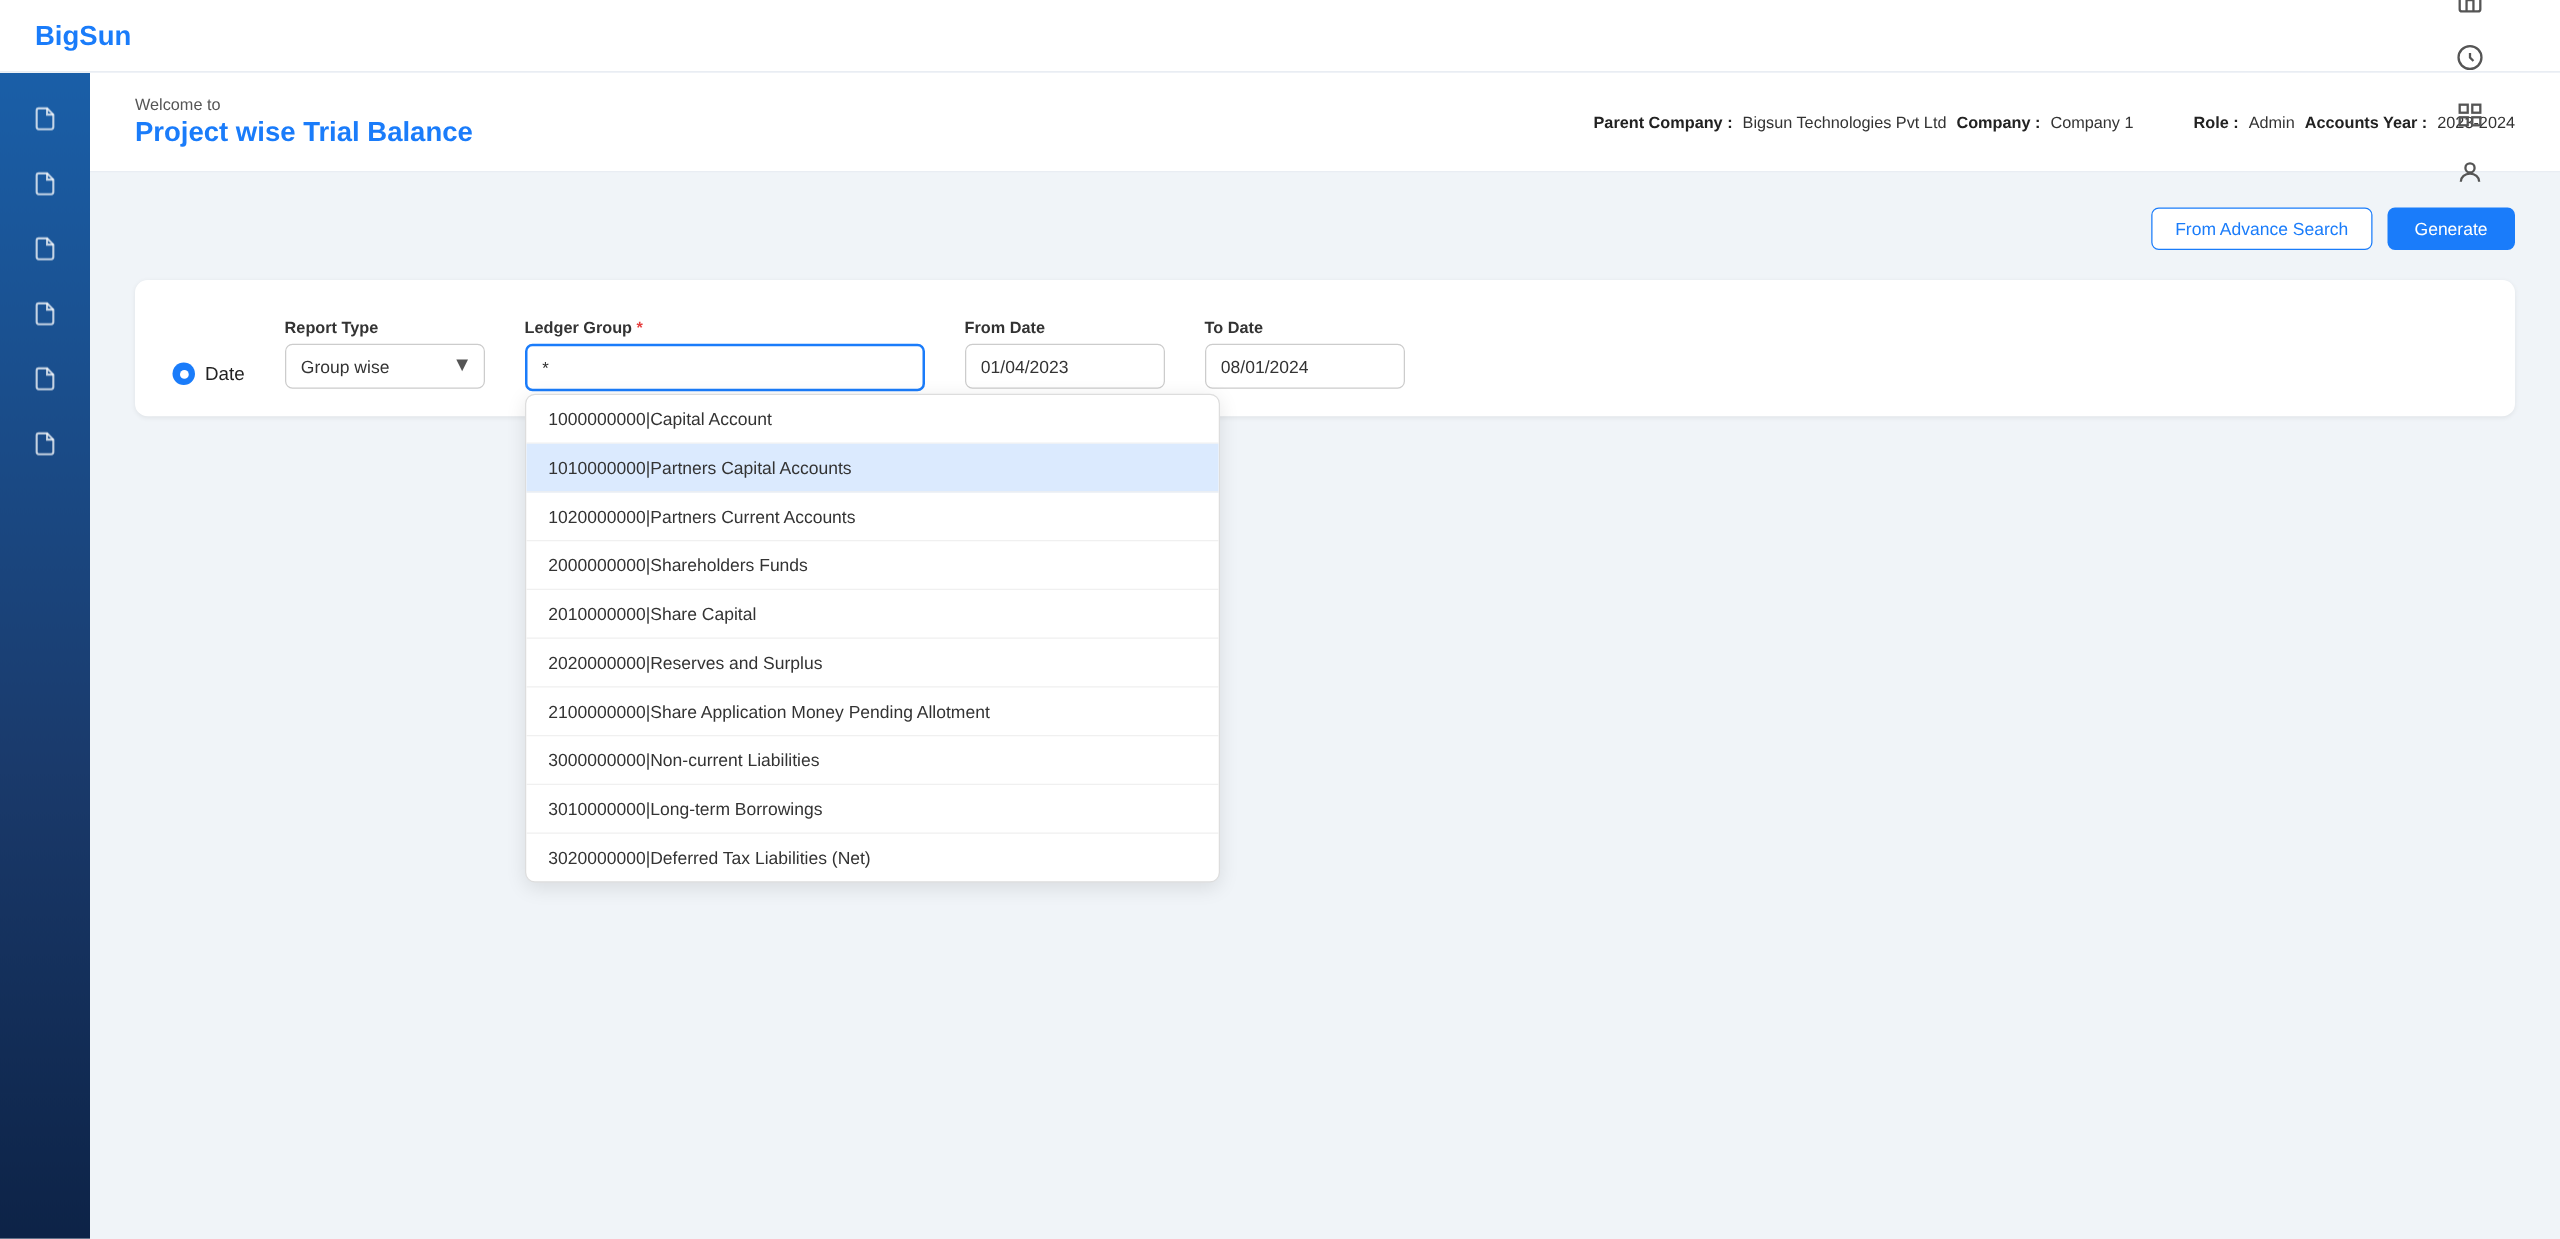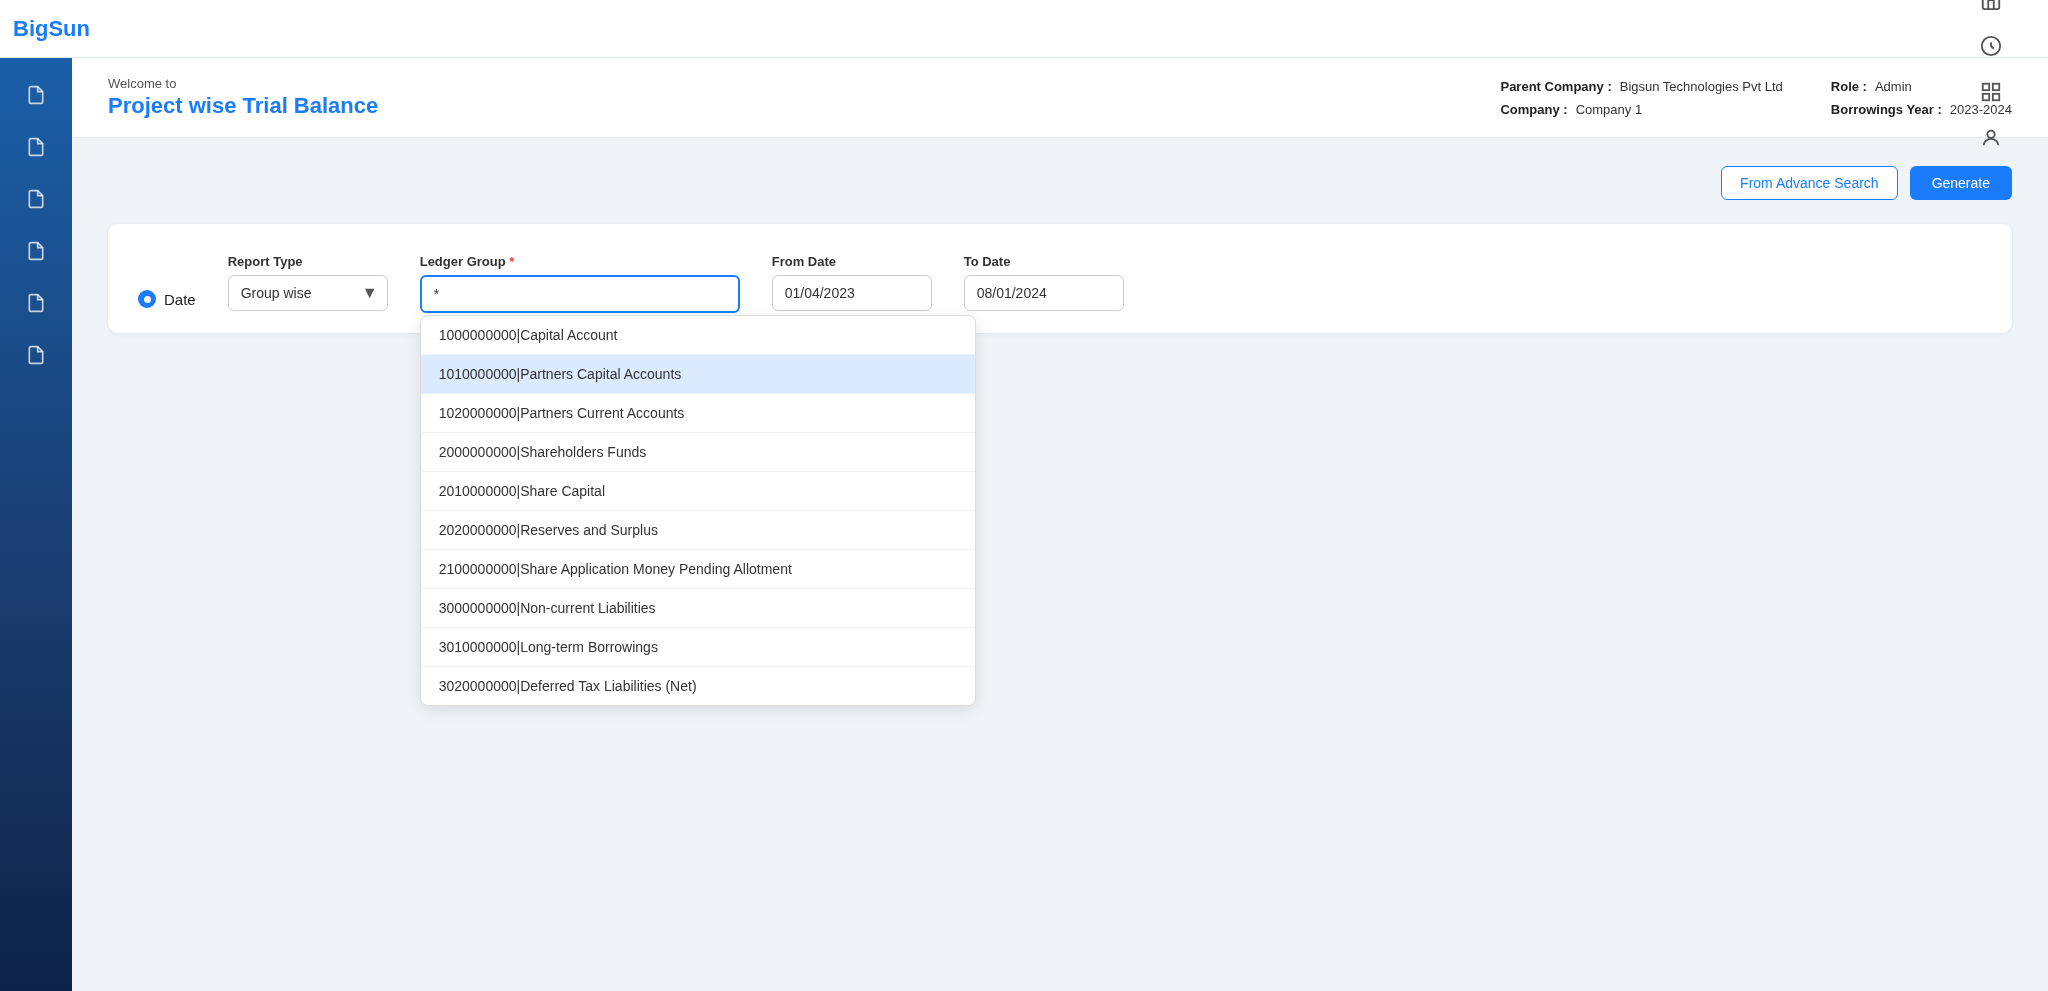--- a/index.html
+++ b/index.html
@@ -4,21 +4,21 @@
   <style>
     * { box-sizing: border-box; margin: 0; padding: 0; }
     body { font-family: 'Segoe UI', Arial, sans-serif; background: #f0f4f8; min-height: 100vh; }
 
     
     .top-nav {
       background: #fff;
       display: flex;
       align-items: center;
       justify-content: space-between;
-      padding: 0 13px;
+      padding: 0 28px;
       height: 58px;
       border-bottom: 1px solid #e2e8f0;
       position: fixed;
       top: 0; left: 0; right: 0;
       z-index: 100;
     }
     .brand {
       font-size: 22px;
       font-weight: 700;
       color: #1a7cfa;
@@ -103,21 +103,21 @@
       font-weight: 700;
       color: #1a7cfa;
       margin-top: 2px;
     }
     .page-header-right {
       display: flex;
       gap: 48px;
     }
     .meta-group {
       display: flex;
-      flex-direction: column;
+      flex-direction: row;
       gap: 8px;
     }
     .meta-row {
       display: flex;
       align-items: center;
       gap: 8px;
       font-size: 13px;
     }
     .meta-label { font-weight: 700; color: #222; }
     .meta-value { color: #333; }
@@ -376,21 +376,21 @@
           <span class="meta-label">Company :</span>
           <span class="meta-value">Company 1</span>
         </div>
       </div>
       <div class="meta-group">
         <div class="meta-row">
           <span class="meta-label">Role :</span>
           <span class="meta-value">Admin</span>
         </div>
         <div class="meta-row">
-          <span class="meta-label">Borrowings Year :</span>
+          <span class="meta-label">Accounts Year :</span>
           <span class="meta-value">2023-2024</span>
         </div>
       </div>
     </div>
   </div>
 
   <div class="content-area">
 
     <div class="toolbar-row">
       <button class="btn-outline">From Advance Search</button>

